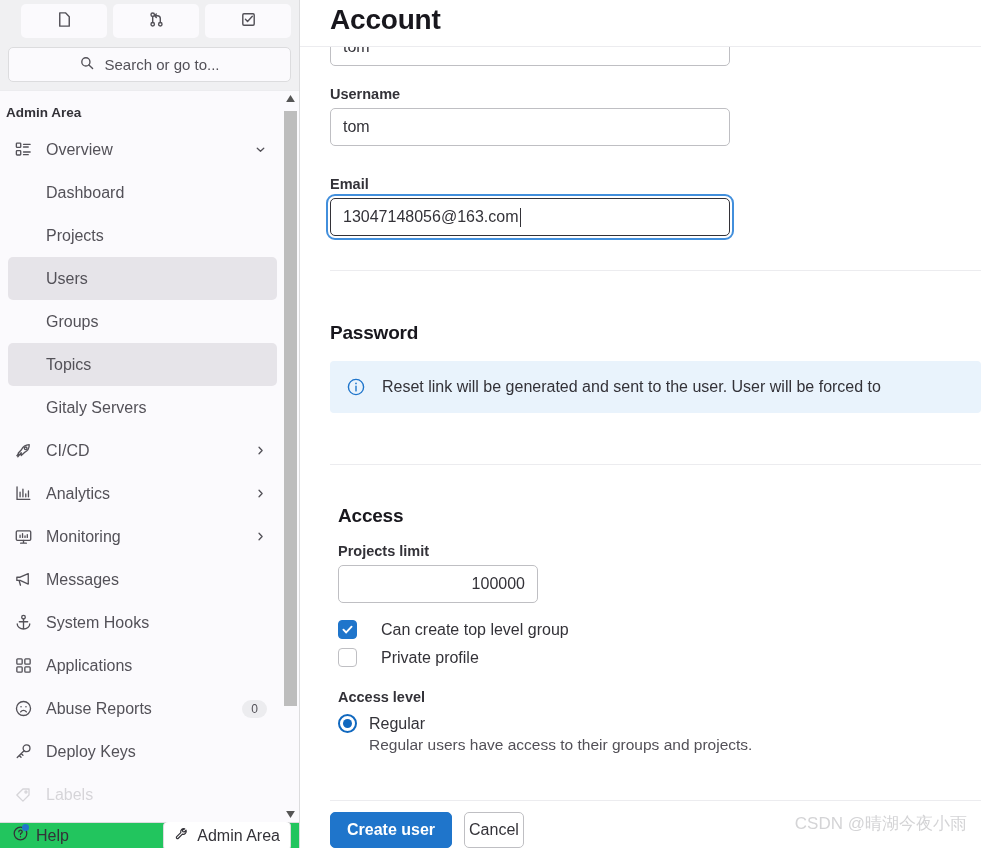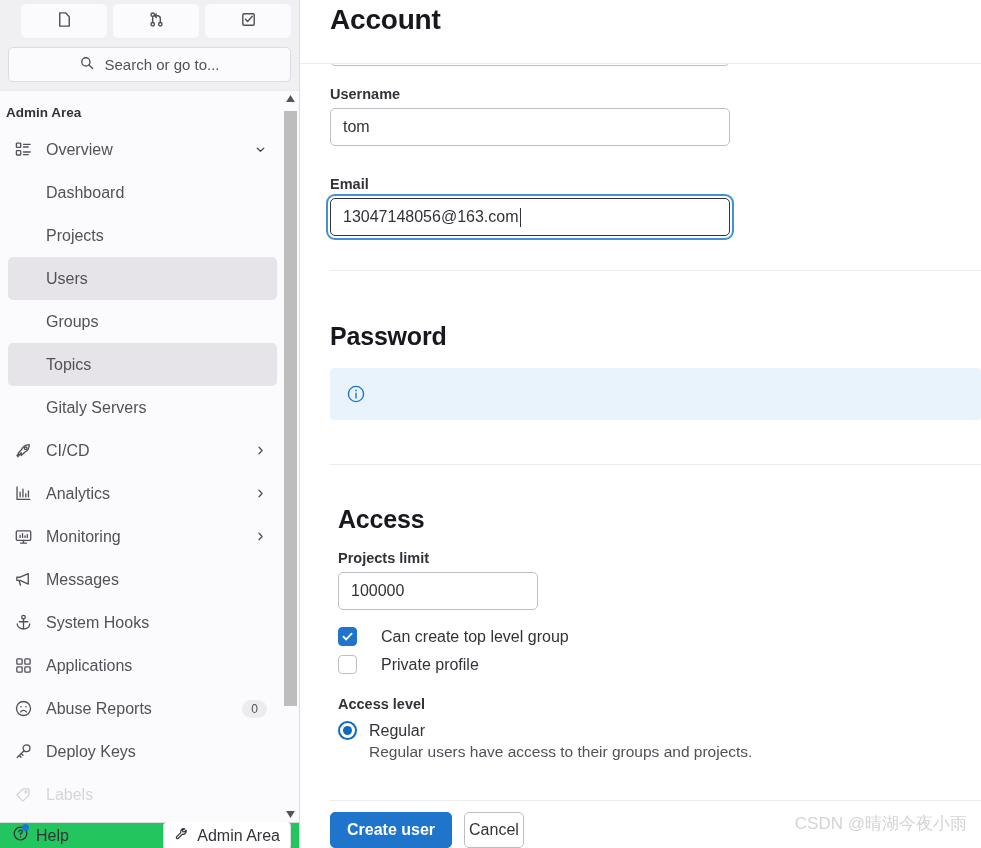--- a/index.html
+++ b/index.html
@@ -124,21 +124,21 @@
   
   .main {
     flex: 1; height: 848px; position: relative;
     background: #fff; overflow: hidden;
   }
   .content {
     position: absolute; left: 0; top: 0; right: 0;
     padding: 0 0 0 30px;
   }
   .sticky-head {
-    position: absolute; left: 0; top: 0; right: 0; height: 64px;
+    position: absolute; left: 0; top: 0; right: 0; height: 47px;
     background: #fff; z-index: 5;
     padding-left: 30px;
     display: flex; align-items: flex-start;
     border-bottom: 1px solid #ececef;
   }
   .sticky-head h1 {
     font-size: 28px; font-weight: bold; color: #18171d;
     line-height: 34px; margin-top: 3px; letter-spacing: -0.2px;
   }
 
@@ -164,21 +164,21 @@
   }
 
   .cutoff-input {
     position: absolute; left: 30px; top: 28px;
     width: 400px; height: 38px;
     border: 1px solid #bfbfc3; border-radius: 5px;
     background: #fff; font-size: 16px; color: #333238;
     padding: 0 12px; display: flex; align-items: center;
   }
   .h2 {
-    font-size: 25px; font-weight: bold; color: #18171d;
+    font-size: 19px; font-weight: bold; color: #18171d;
     letter-spacing: -0.2px;
   }
   .divider { border-top: 1px solid #ececef; }
 
   .alert-info {
     background: #e9f3fc; border-radius: 4px;
     display: flex; align-items: center; gap: 16px;
     padding: 16px 16px;
     font-size: 16px; color: #333238;
     white-space: nowrap; overflow: hidden;
@@ -492,31 +492,32 @@
       <div style="position:absolute; left:30px; right:0; top:322px;">
         <div class="h2">Password</div>
         <div class="alert-info" style="margin-top:17px;">
           <span class="ai-icon">
             <svg width="20" height="20" viewBox="0 0 20 20" fill="none" stroke="currentColor" stroke-width="1.4">
               <circle cx="10" cy="10" r="7.6"></circle>
               <circle cx="10" cy="6.4" r="0.85" fill="currentColor" stroke="none"></circle>
               <path d="M10 9.1v4.8" stroke-linecap="round"></path>
             </svg>
           </span>
+          <span>Reset link will be generated and sent to the user. User will be forced to</span>
         </div>
       </div>
 
       <div class="divider" style="position:absolute; left:30px; right:0; top:464px;"></div>
 
       <div style="position:absolute; left:38px; right:0; top:505px;">
         <div class="h2">Access</div>
 
         <div style="margin-top:16px;">
           <span class="fld-label">Projects limit</span>
-          <div class="txtinput" style="width:200px;">
+          <div class="txtinput" style="width:200px;justify-content:flex-end;">
             <span>100000</span>
           </div>
         </div>
 
         <div style="margin-top:17px;">
           <div class="chk-row">
             <span class="chkbox checked">
               <svg width="13" height="13" viewBox="0 0 14 14" fill="none" stroke="#fff" stroke-width="2">
                 <path d="M2.6 7.2 5.6 10.2 11.4 4" stroke-linecap="round" stroke-linejoin="round"></path>
               </svg>

